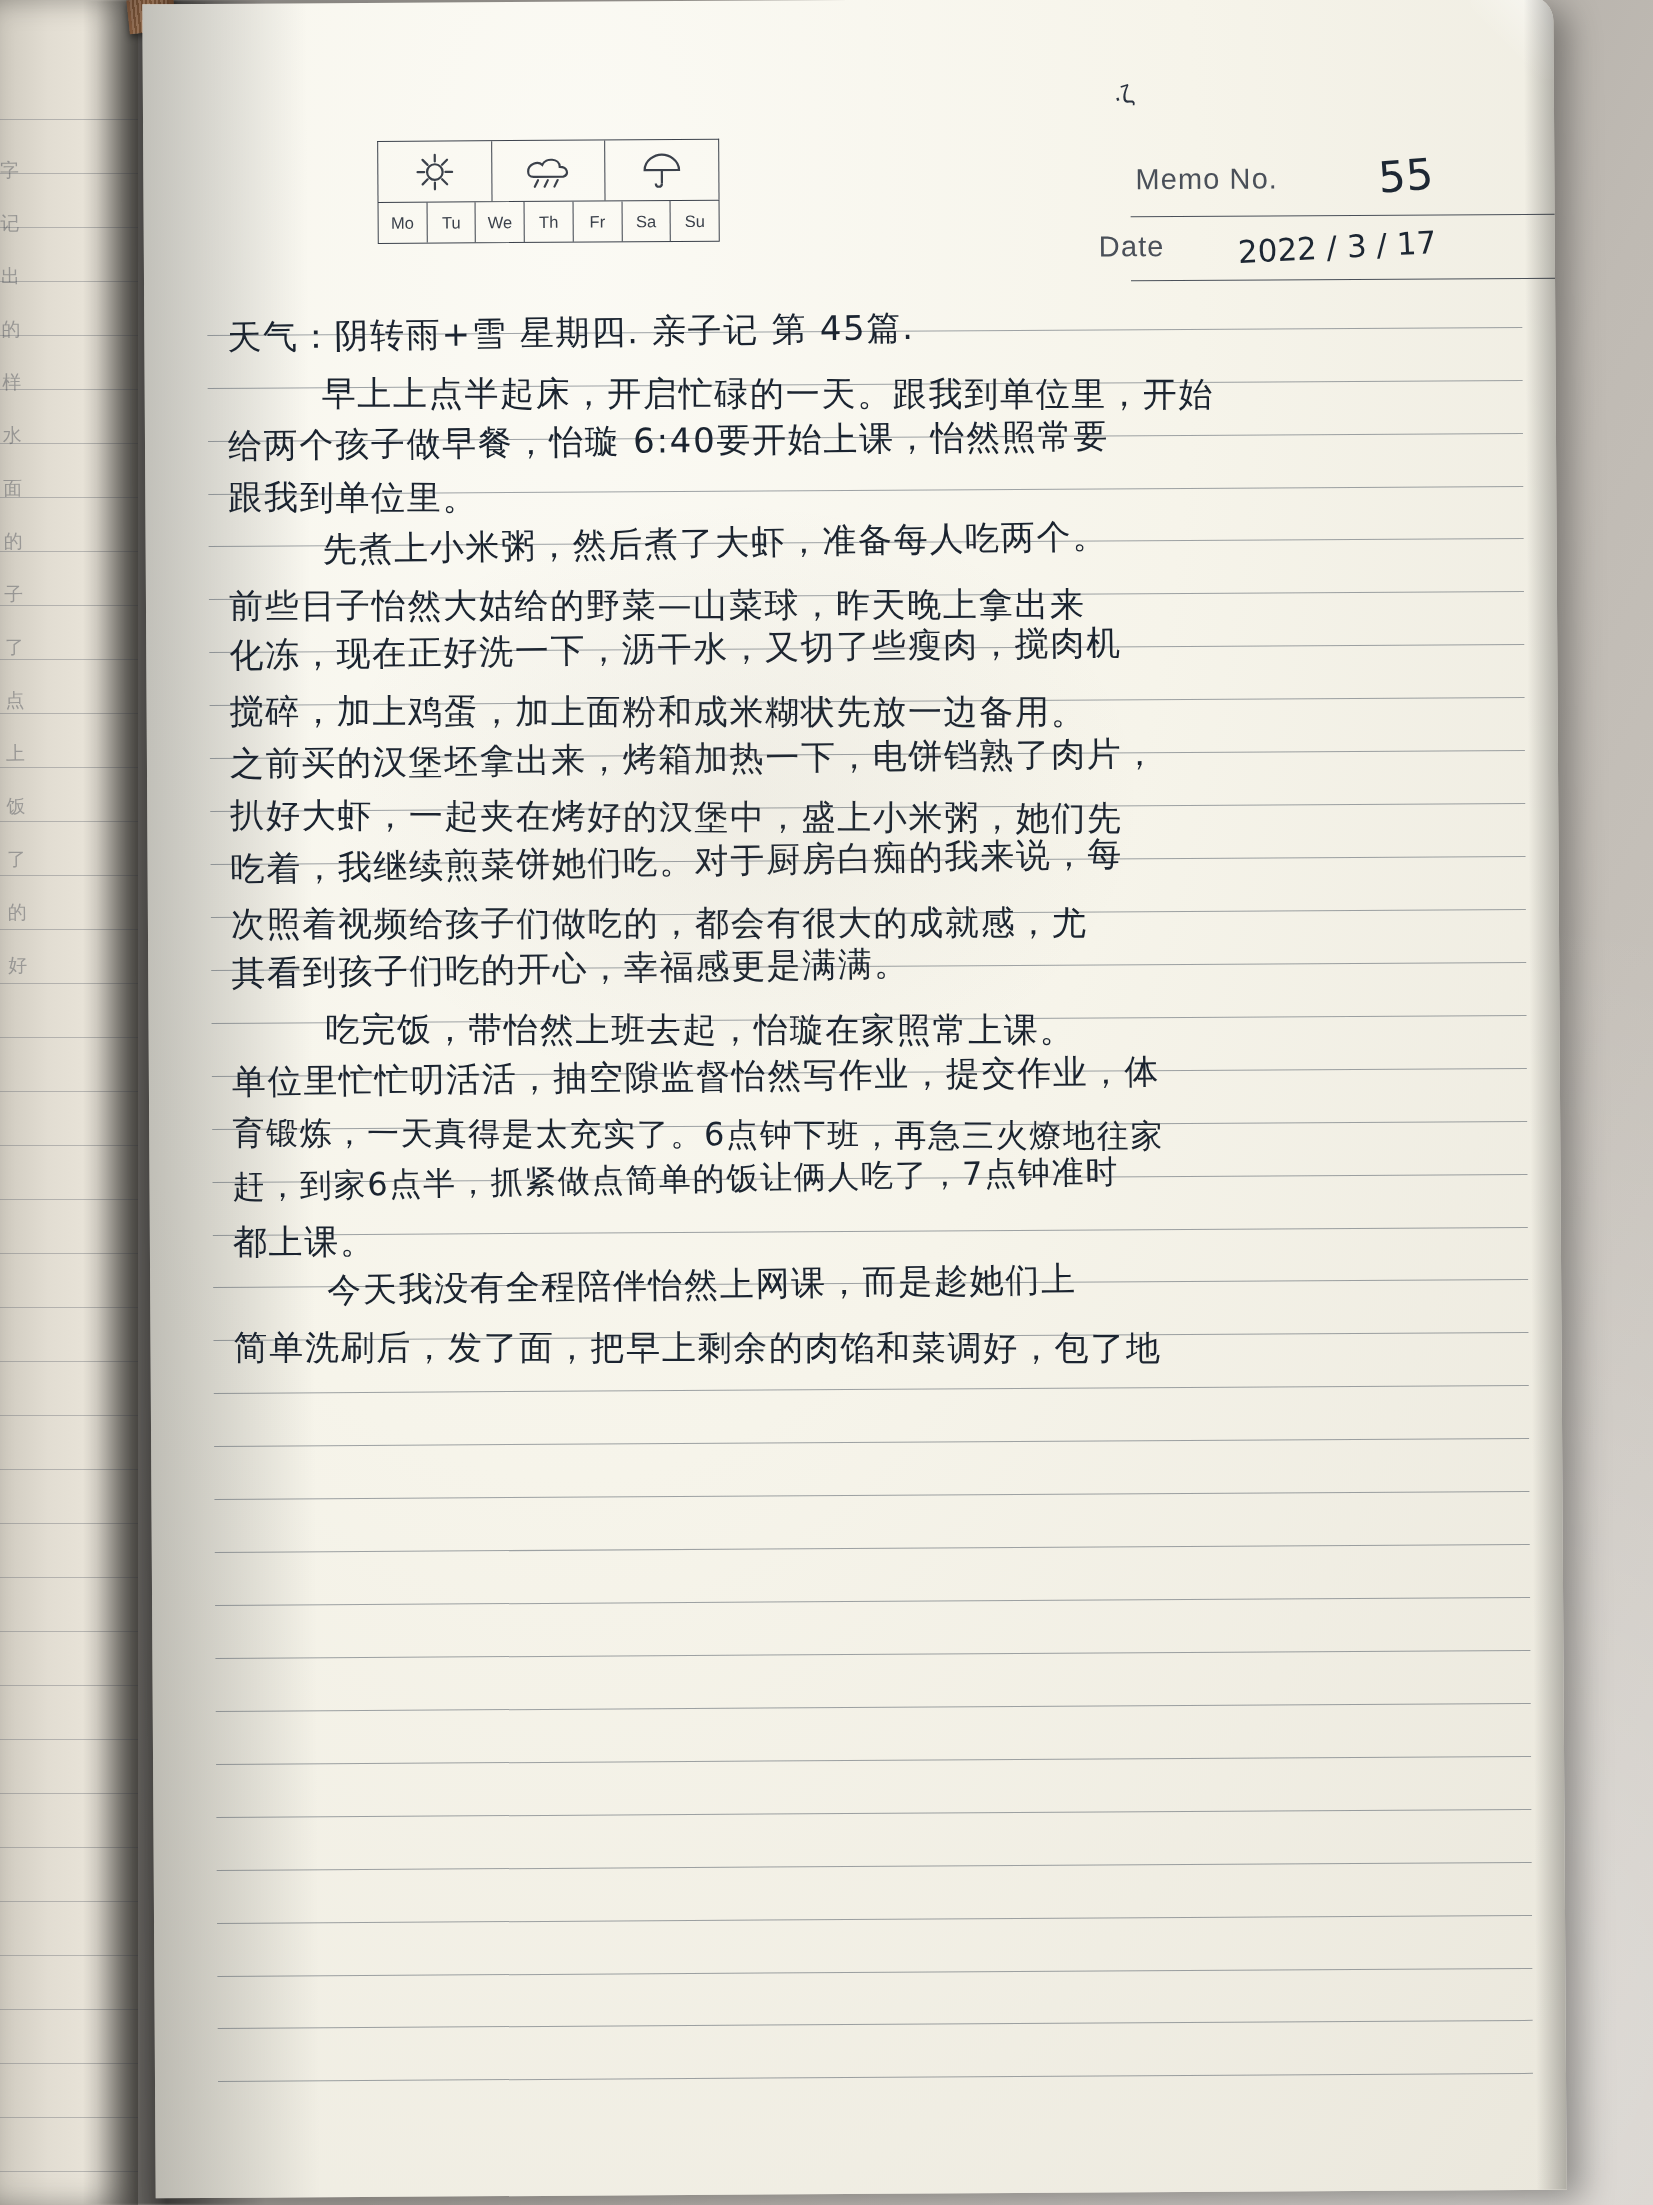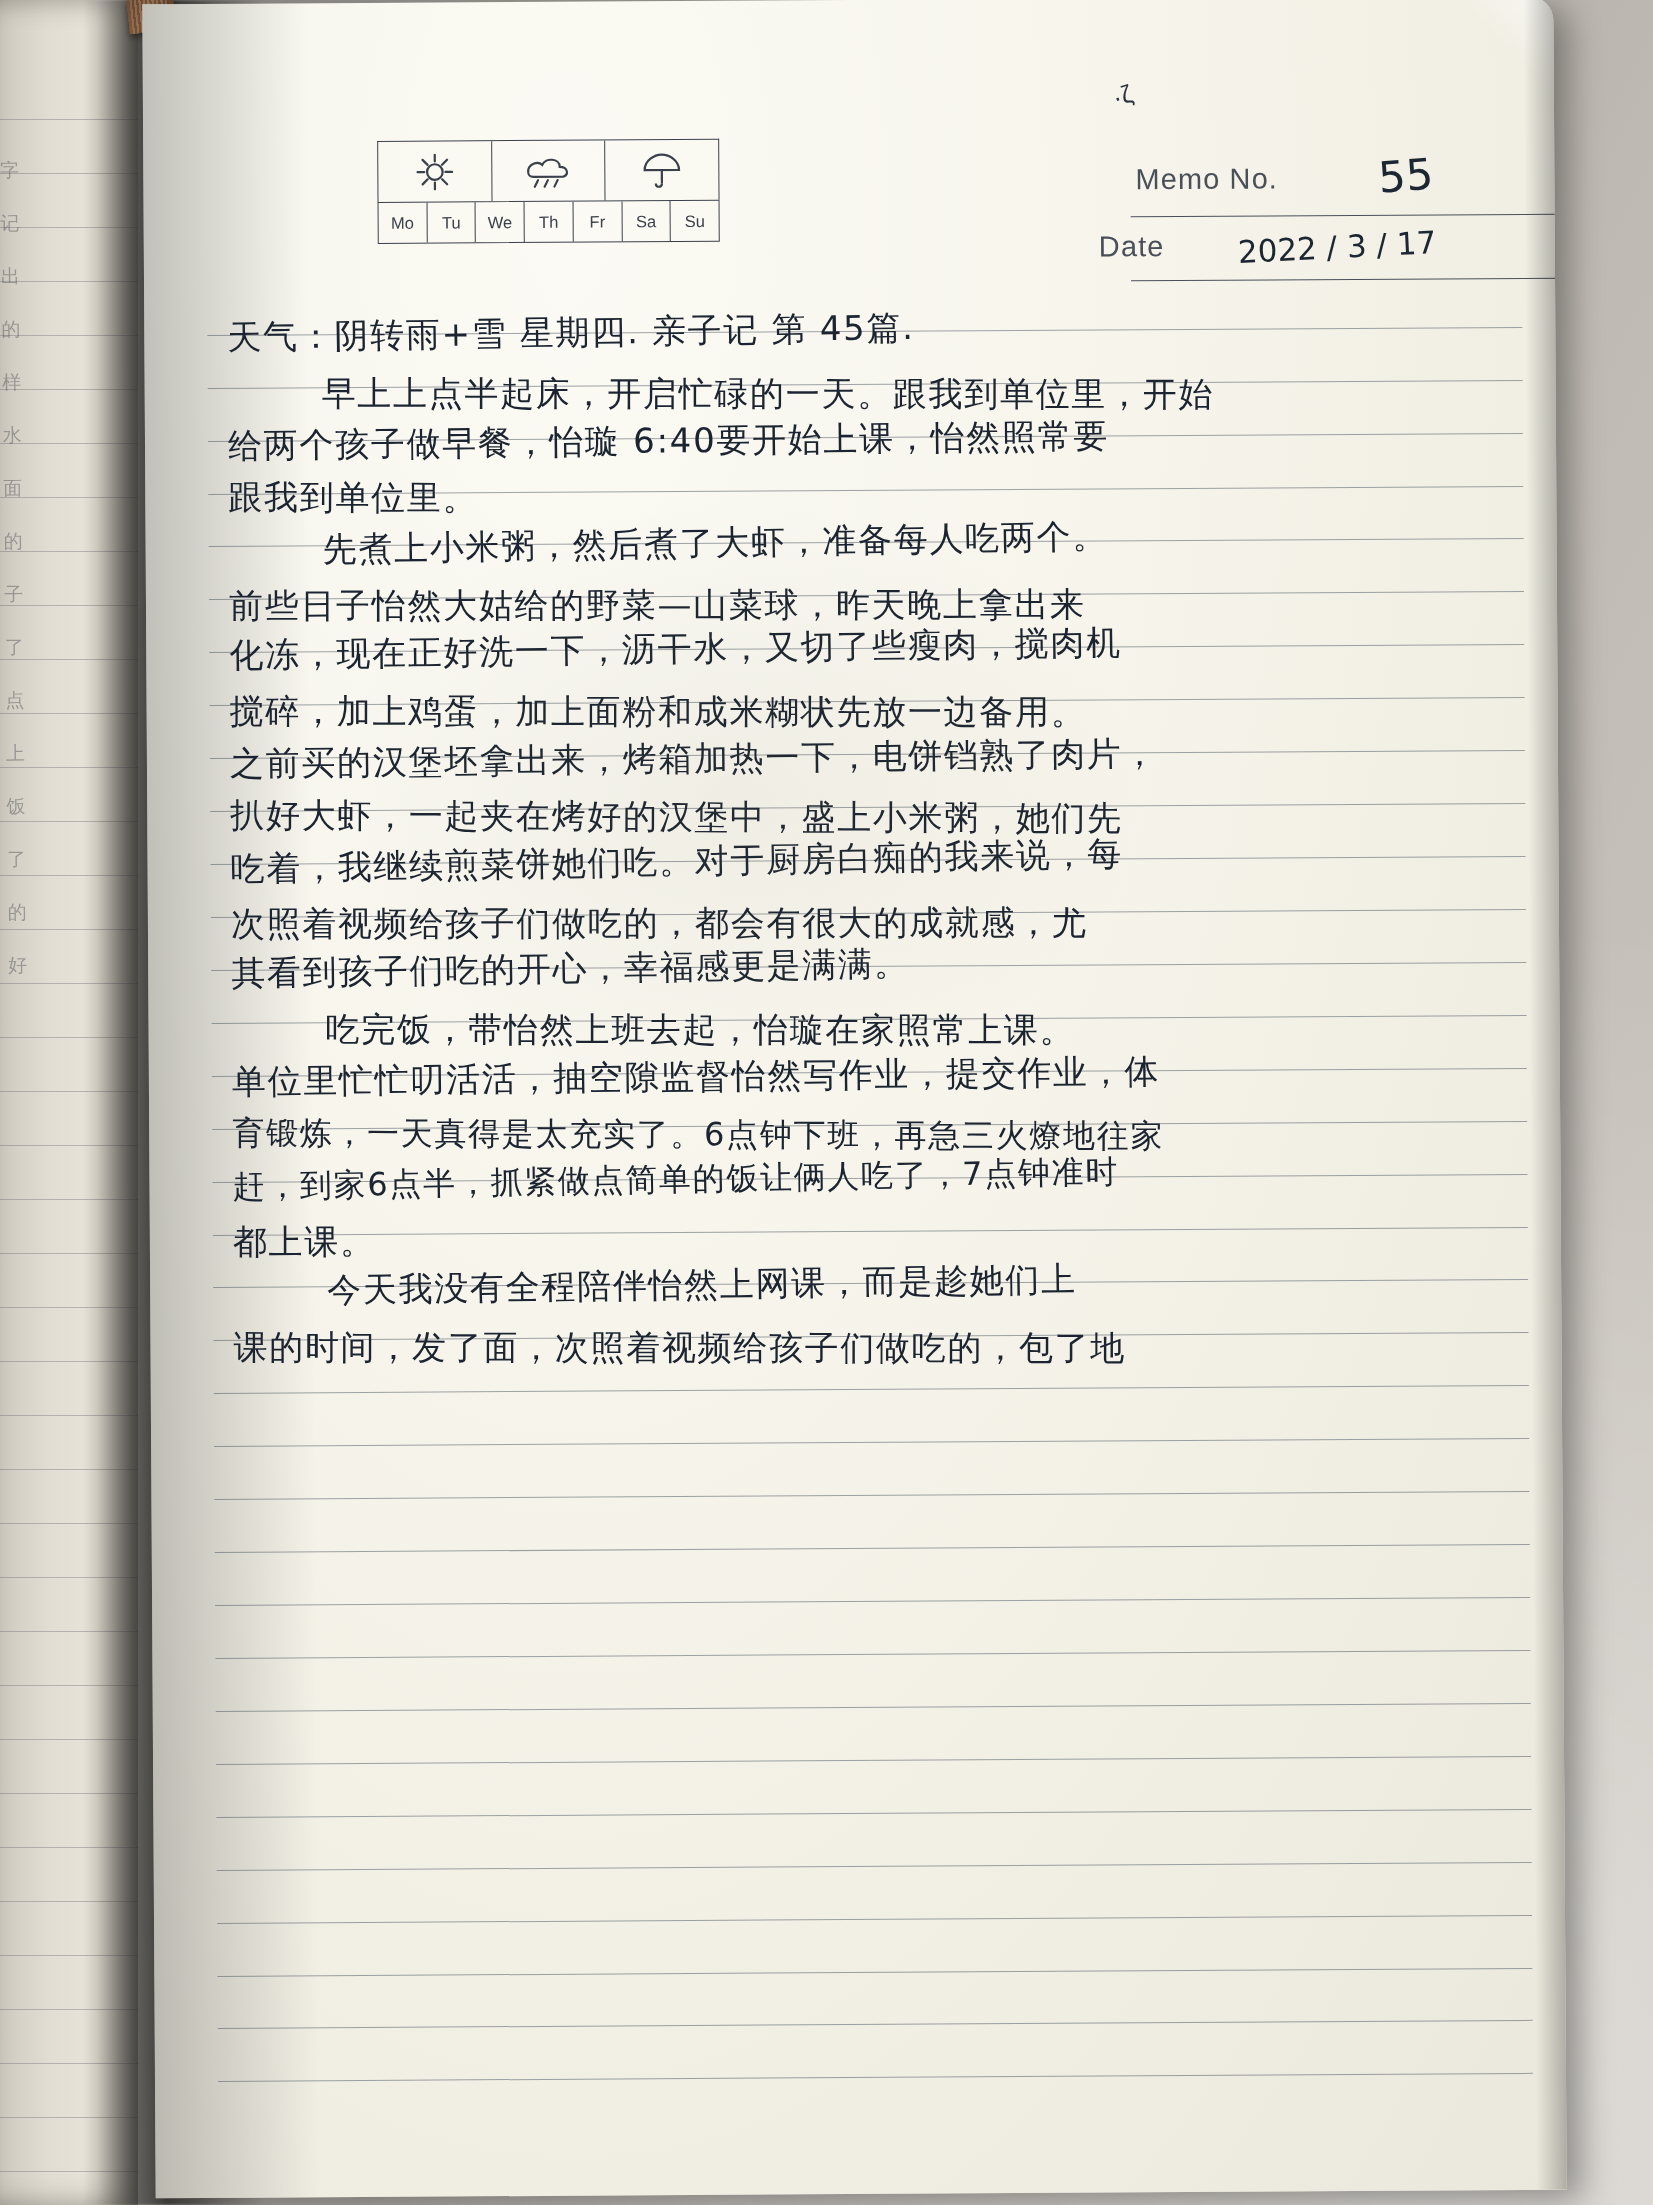--- a/index.html
+++ b/index.html
@@ -473,20 +473,20 @@
       <div class="ln j4"><span>扒好大虾，一起夹在烤好的汉堡中，盛上小米粥，她们先</span></div>
       <div class="ln j5"><span>吃着，我继续煎菜饼她们吃。对于厨房白痴的我来说，每</span></div>
       <div class="ln j6"><span>次照着视频给孩子们做吃的，都会有很大的成就感，尤</span></div>
       <div class="ln j1"><span>其看到孩子们吃的开心，幸福感更是满满。</span></div>
       <div class="ln j2 indent"><span>吃完饭，带怡然上班去起，怡璇在家照常上课。</span></div>
       <div class="ln j3"><span>单位里忙忙叨活活，抽空隙监督怡然写作业，提交作业，体</span></div>
       <div class="ln j4" style="font-size:32px"><span>育锻炼，一天真得是太充实了。6点钟下班，再急三火燎地往家</span></div>
       <div class="ln j5" style="font-size:32px"><span>赶，到家6点半，抓紧做点简单的饭让俩人吃了，7点钟准时</span></div>
       <div class="ln j6"><span>都上课。</span></div>
       <div class="ln j1 indent"><span>今天我没有全程陪伴怡然上网课，而是趁她们上</span></div>
-      <div class="ln j2"><span>课的时间，发了面，次照着视频给孩子们做吃的，包了地</span></div>
+      <div class="ln j2"><span>简单洗刷后，发了面，把早上剩余的肉馅和菜调好，包了地</span></div>
     </div>
 
     <div class="corner"></div>
     <div class="edgeShadow"></div>
   </div>
 </div>
 
 
 </body></html>

